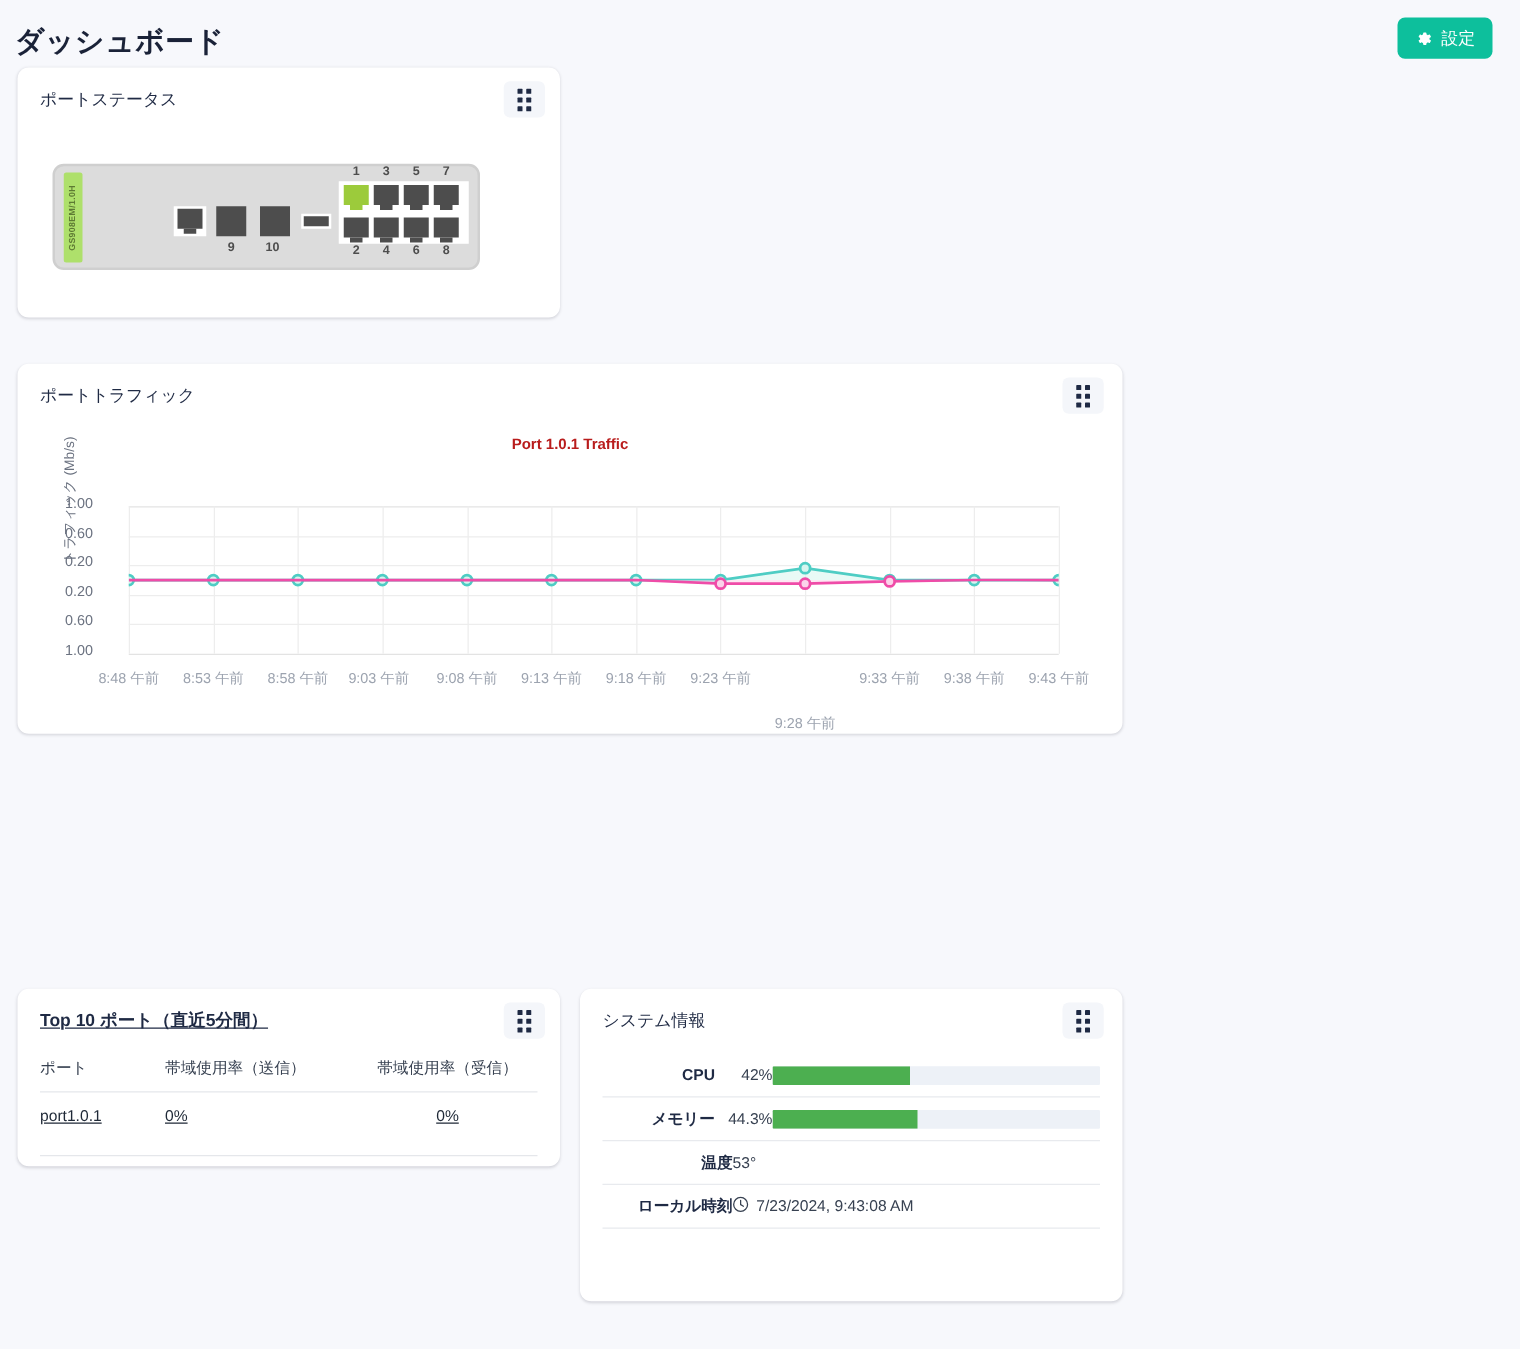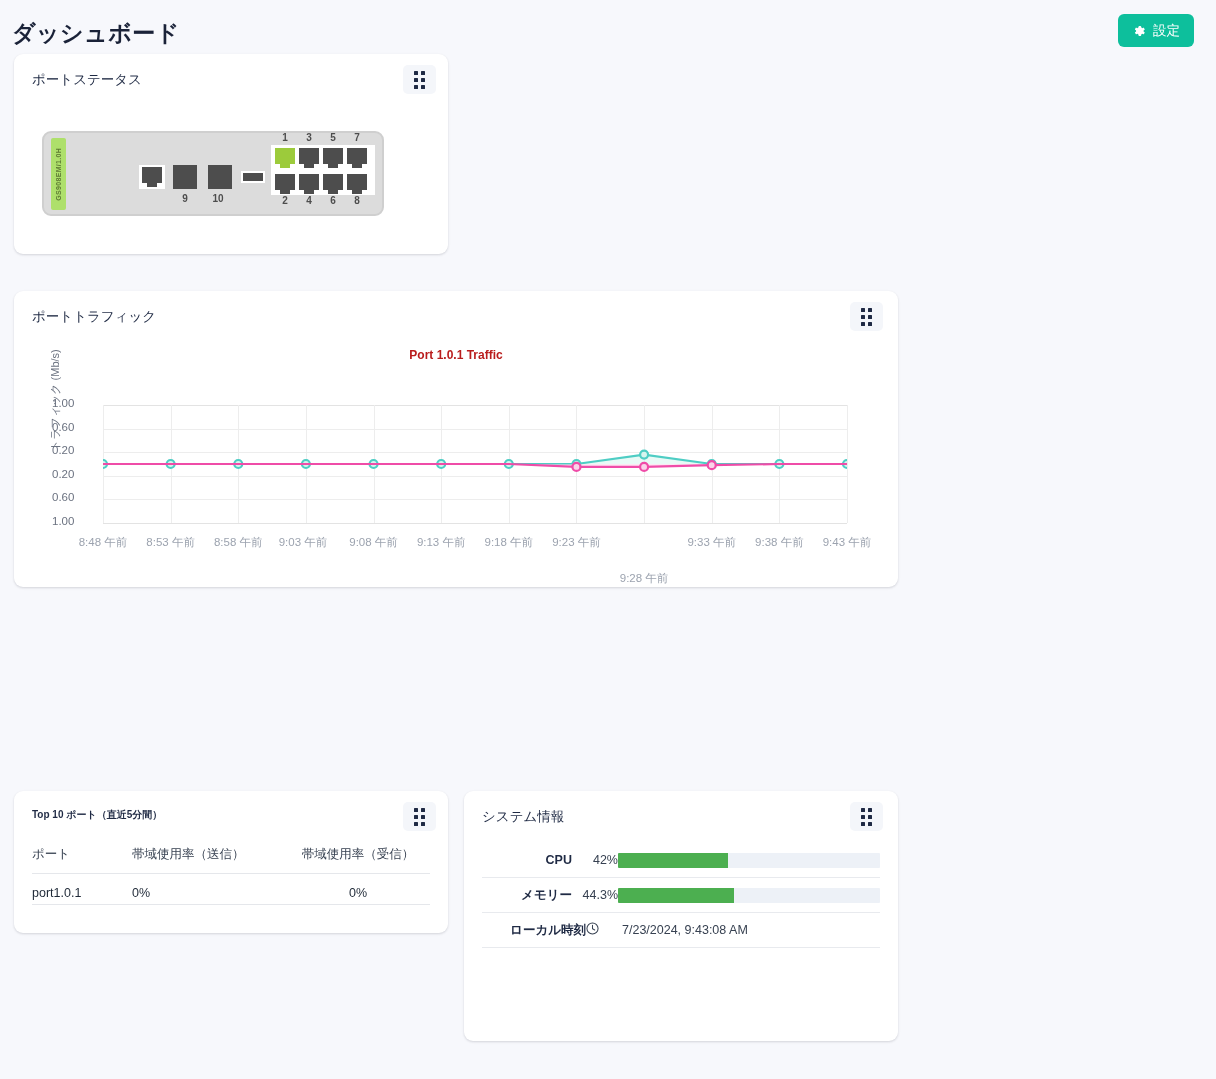--- a/index.html
+++ b/index.html
@@ -35,21 +35,21 @@
   .card {
     position: absolute;
     background: #fff;
     border-radius: 9px;
     box-shadow: 0 1px 3px rgba(16,24,40,.10), 0 1px 2px rgba(16,24,40,.06);
   }
   .card-title {
     position: absolute; left: 18px; top: 17px;
     font-size: 13.5px; font-weight: 500; color: #1f2a44;
   }
-  .card-title.bold { font-weight: 700; font-size: 10px; }
+  .card-title.bold { font-weight: 700; font-size: 14px; text-decoration: underline; }
   .drag-handle {
     position: absolute; right: 12px; top: 11px;
     width: 33px; height: 29px; border-radius: 5px;
     background: #f4f6fa;
     display: flex; align-items: center; justify-content: center;
     cursor: grab;
   }
   .dots { display: grid; grid-template-columns: repeat(2, 4px); gap: 3px; }
   .dots i { width: 4px; height: 4px; background: #1f2a44; display: block; border-radius: .5px; }
 
@@ -121,21 +121,21 @@
   .gridline-h { position: absolute; left: 0; width: 100%; height: 1px; background: #ededed; }
   .gridline-h.edge { background: #e3e3e3; }
   .gridline-v { position: absolute; top: 0; height: 100%; width: 1px; background: #ededed; }
 
   
   #card-top10 { left: 14px; top: 791px; width: 434px; height: 142px; }
   .tbl { position: absolute; left: 18px; top: 55px; width: 398px; font-size: 12.5px; }
   .tbl .th { color: #374151; font-weight: 400; padding-bottom: 10px; }
   .tbl-row { display: flex; }
   .tbl-row.head { border-bottom: 1px solid #e5e7eb; }
-  .tbl-row.body { padding-top: 12px; padding-bottom: 4px; border-bottom: 1px solid #e5e7eb; }
+  .tbl-row.body { padding-top: 12px; padding-bottom: 24px; border-bottom: 1px solid #e5e7eb; text-decoration: underline; }
   .col-port { width: 100px; }
   .col-tx { width: 154px; }
   .col-rx { width: 144px; text-align: center; }
 
   #card-sysinfo { left: 464px; top: 791px; width: 434px; height: 250px; }
   .sys-table { position: absolute; left: 18px; top: 52px; width: 398px; text-align: right; }
   .sys-row {
     display: flex; align-items: center; height: 35px;
     border-bottom: 1px solid #e8eaee;
   }
@@ -143,21 +143,21 @@
   .sys-val { flex: 1; display: flex; align-items: center; font-size: 12.5px; color: #374151; }
   .pct { width: 46px; }
   .meter { width: 262px; height: 15px; background: #edf1f7; border-radius: 1px; overflow: hidden; }
   .meter-fill { height: 100%; background: #4caf50; }
   .badge-warn {
     display: inline-flex; align-items: center; gap: 5px;
     background: #fde9b8; color: #d97706;
     font-size: 11.5px; padding: 4px 8px; border-radius: 3px; white-space: nowrap;
   }
   .tri { display: inline-block; }
-  .clock-row { display: flex; align-items: center; gap: 23px; }
+  .clock-row { display: flex; align-items: center; gap: 6px; }
 </style>
 </head>
 <body>
 
 <div class="page">
 
   <div class="header">
     <div class="page-title">ダッシュボード</div>
     <button class="settings-btn">
       <span class="gear">
@@ -365,20 +365,26 @@
         <div class="sys-row">
           <div class="sys-key">メモリー</div>
           <div class="sys-val">
             <span class="pct">44.3%</span>
             <div class="meter">
               <div class="meter-fill" style="width: 44.3%; background: rgb(76, 175, 80);"></div>
             </div>
           </div>
         </div>
         <div class="sys-row">
+          <div class="sys-key">温度</div>
+          <div class="sys-val">
+            <span>53°</span>
+          </div>
+        </div>
+        <div class="sys-row">
           <div class="sys-key">ローカル時刻</div>
           <div class="sys-val">
             <span class="clock-row">
               <span><svg width="13" height="13" viewBox="0 0 14 14">
                   <circle cx="7" cy="7" r="6" fill="none" stroke="#374151" stroke-width="1.1"></circle>
                   <path d="M7 3.6V7.2L9.4 8.6" fill="none" stroke="#374151" stroke-width="1.1" stroke-linecap="round"></path>
                 </svg></span>
               <span>7/23/2024, 9:43:08 AM</span>
             </span>
           </div>

